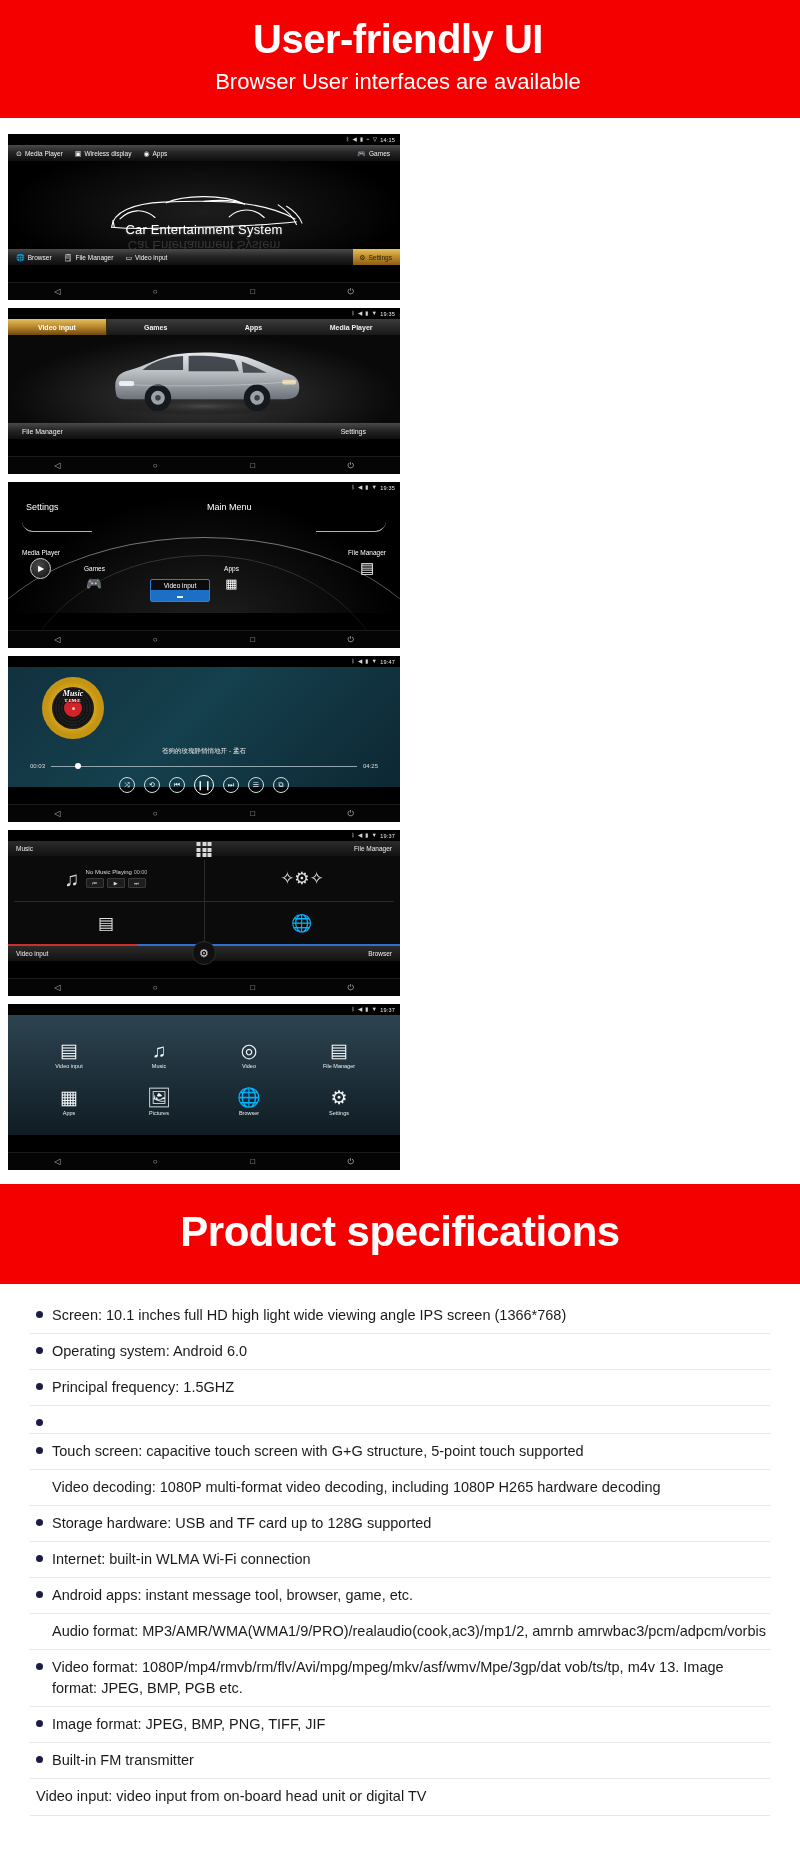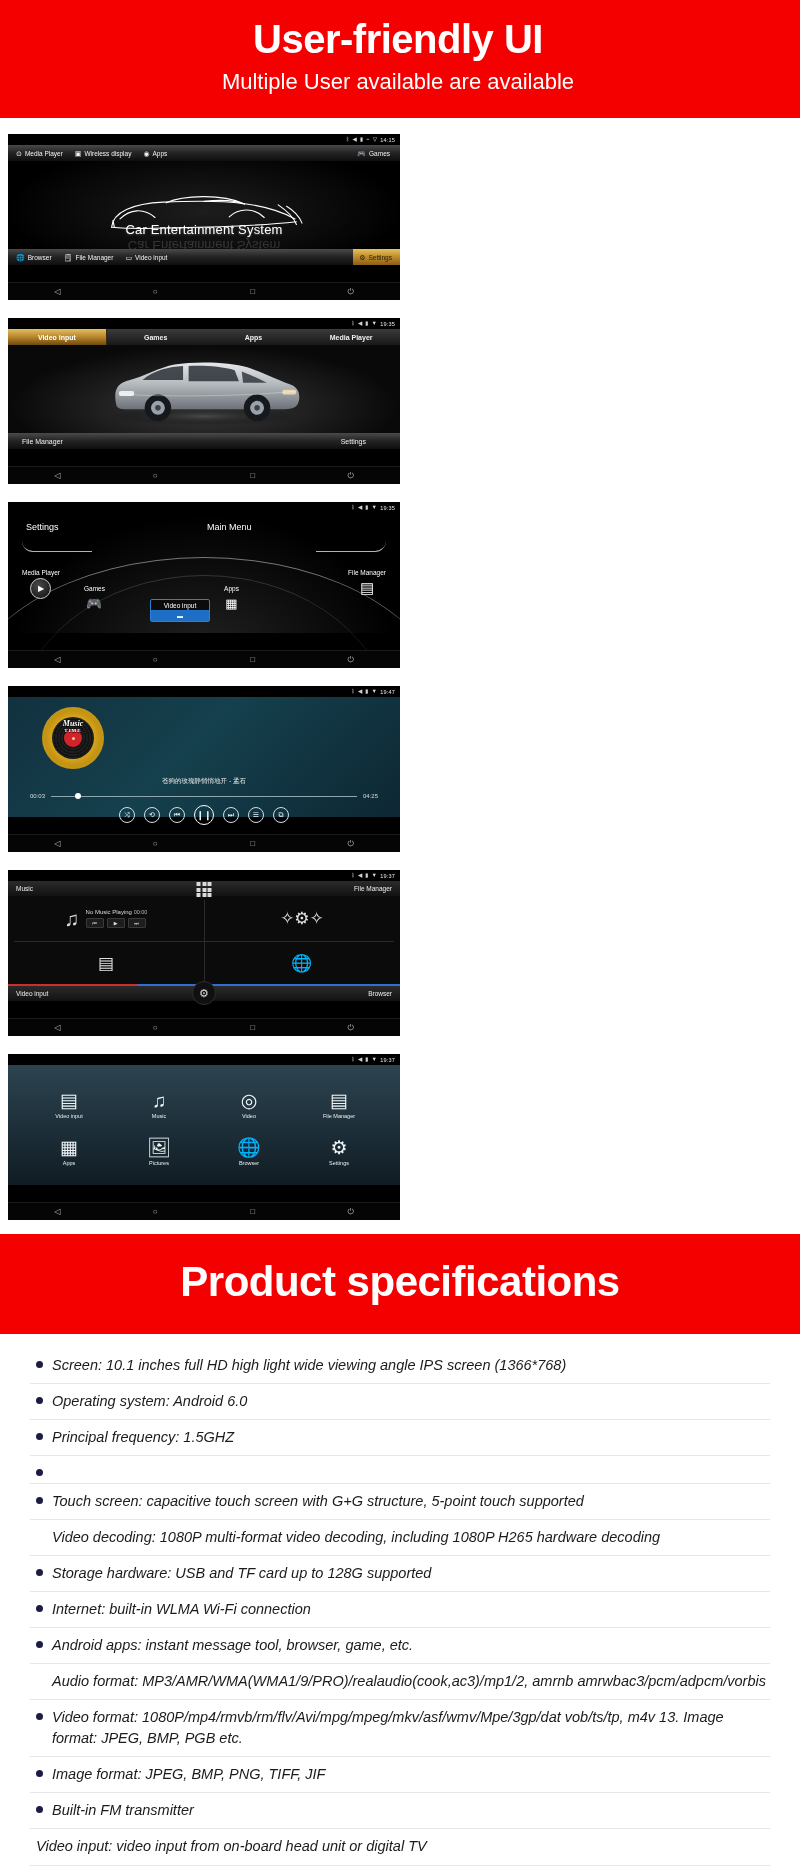--- a/index.html
+++ b/index.html
@@ -35,21 +35,21 @@
     margin:0;
   }
   .banner-2{padding:26px 0 30px 0;margin-top:0;}
   .banner-2 .banner-title{font-size:42px;margin:0;}
 
   
   .grid{
     padding:16px 8px 14px 8px;
     display:flex;
     flex-wrap:wrap;
-    gap:18px 8px;
+    gap:8px 8px;
     box-sizing:border-box;
   }
   .panel{
     width:392px;
     background:#000;
     position:relative;
     overflow:hidden;
     font-size:6px;
     color:#fff;
   }
@@ -280,30 +280,30 @@
     padding:7px 0 7px 6px;
     font-size:14.5px;
     color:#1b1b1b;
     line-height:1.45;
   }
   .spec .dot{
     flex:0 0 auto;width:7px;height:7px;border-radius:50%;
     background:#1b1b46;margin-top:6px;
   }
   .spec .dot.hidden{visibility:hidden;}
-  .spec .txt{flex:1;font-style:italic;}
+  .spec .txt{flex:1;}
 </style>
 </head>
 <body>
 
 <div class="page">
 
   <div class="banner banner-1">
     <div class="banner-title">User-friendly UI</div>
-    <div class="banner-sub">Multiple User available are available</div>
+    <div class="banner-sub">Browser User interfaces are available</div>
   </div>
 
   <div class="grid">
 
     <div class="panel">
       <div class="panel-inner">
         <div class="statusbar">
           <span class="sb-ico">ᛒ</span>
           <span class="sb-ico">◀</span>
           <span class="sb-ico">▮</span>

